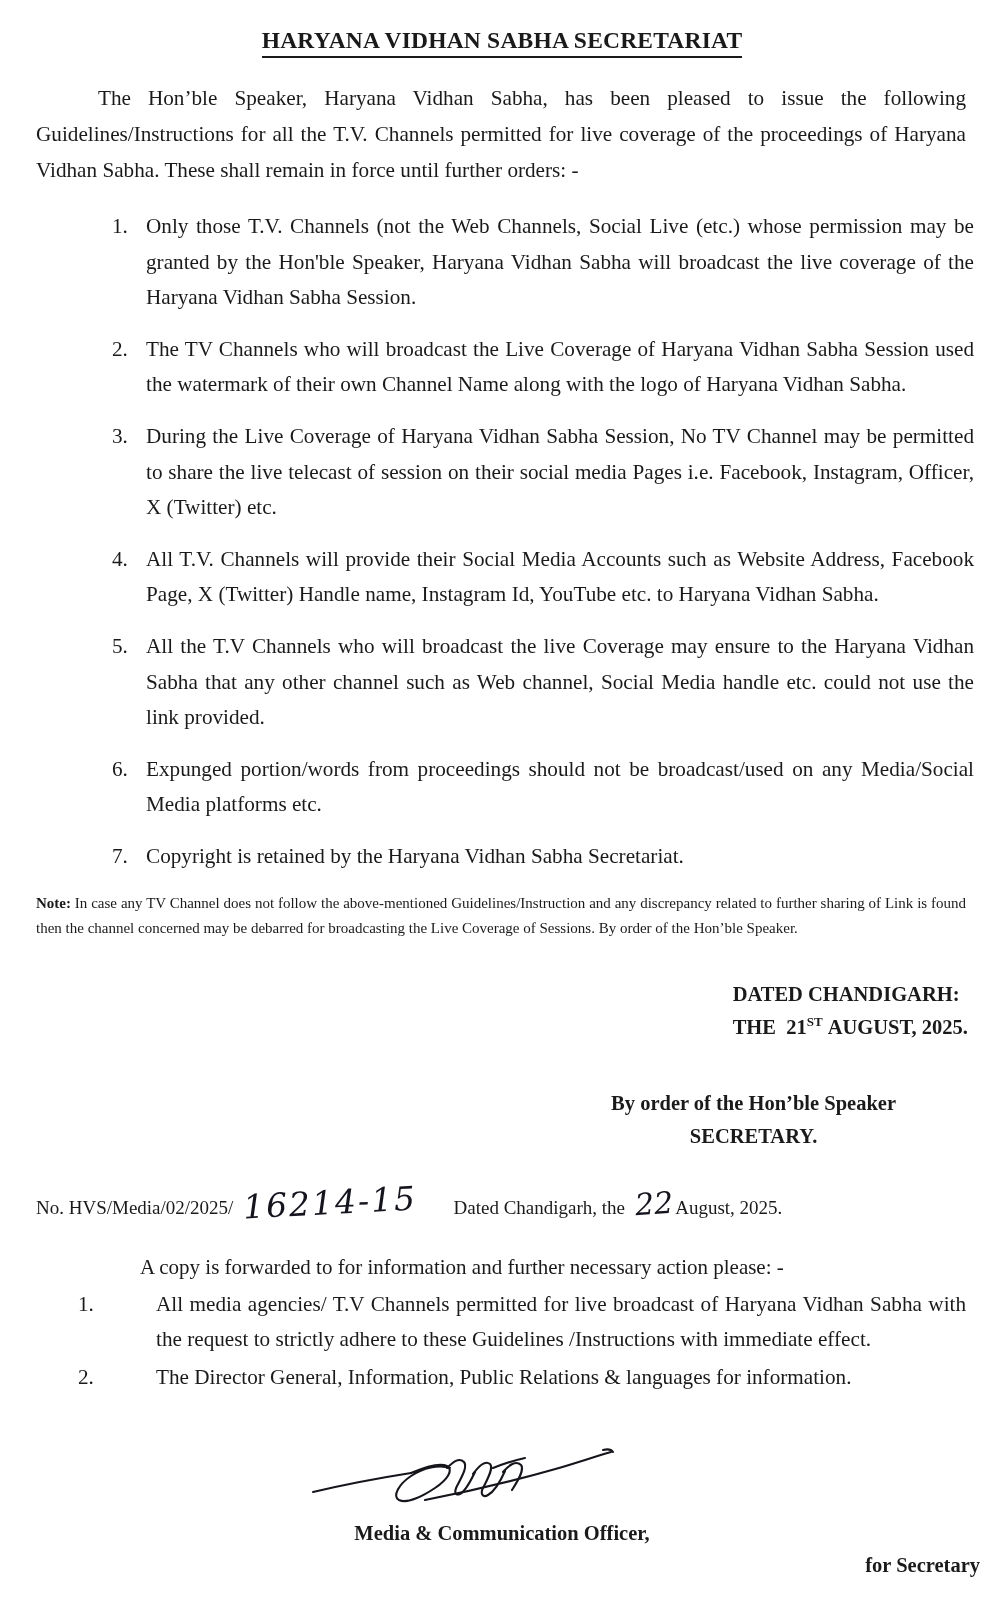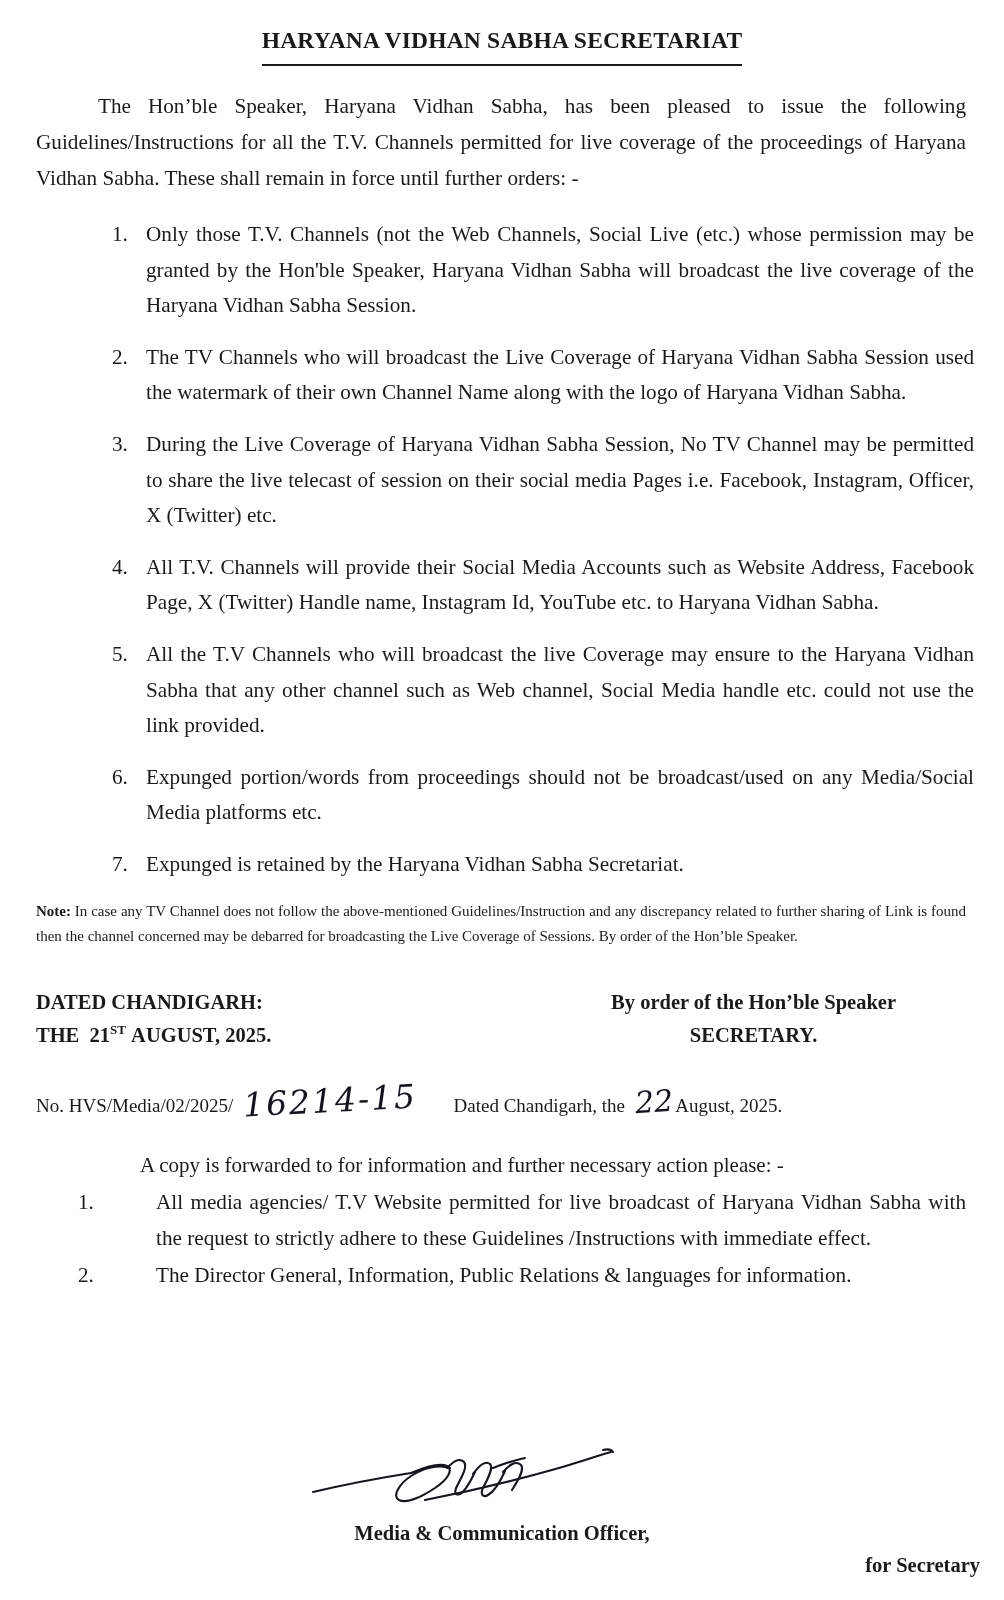--- a/index.html
+++ b/index.html
@@ -28,21 +28,21 @@
   .header {
     text-align: center;
     margin-top: 26px;
   }
   .org-title {
     font-size: 23.5px;
     font-weight: bold;
     letter-spacing: 0.2px;
     display: inline-block;
     border-bottom: 2.2px solid #1a1a1a;
-    padding-bottom: 9px;
+    padding-bottom: 1px;
     line-height: 1.22;
   }
   .doc-type {
     font-size: 25px;
     font-weight: bold;
     display: inline-block;
     border-bottom: 2.2px solid #1a1a1a;
     padding-bottom: 0px;
     margin-top: 5px;
     line-height: 1.2;
@@ -99,25 +99,27 @@
 
   
   .datesig {
     margin: 36px 36px 0 36px;
     display: flex;
     justify-content: space-between;
     align-items: flex-end;
     font-size: 20.5px;
     font-weight: bold;
     line-height: 1.62;
+    flex-direction: column;
   }
   .datesig-left { text-align: left; }
   .datesig-right {
     text-align: center;
     margin-right: 72px;
+    margin-top: 43px;
   }
   .sup {
     font-size: 13px;
     vertical-align: super;
   }
 
   
   .refline {
     margin: 26px 36px 0 36px;
     display: flex;
@@ -237,21 +239,21 @@
     <div class="g-item">
       <span class="g-num">5.</span>
       <span class="g-text">All the T.V Channels who will broadcast the live Coverage may ensure to the Haryana Vidhan Sabha that any other channel such as Web channel, Social Media handle etc. could not use the link provided.</span>
     </div>
     <div class="g-item">
       <span class="g-num">6.</span>
       <span class="g-text">Expunged portion/words from proceedings should not be broadcast/used on any Media/Social Media platforms etc.</span>
     </div>
     <div class="g-item">
       <span class="g-num">7.</span>
-      <span class="g-text nojust">Expunged is retained by the Haryana Vidhan Sabha Secretariat.</span>
+      <span class="g-text nojust">Copyright is retained by the Haryana Vidhan Sabha Secretariat.</span>
     </div>
   </div>
 
   <p class="note">
     <span class="note-label">Note:</span><span> In case any TV Channel does not follow the above-mentioned Guidelines/Instruction and any discrepancy related to further sharing of Link is found then the channel concerned may be debarred for broadcasting the Live Coverage of Sessions. By order of the Hon’ble Speaker.</span>
   </p>
 
   <div class="datesig">
     <div class="datesig-left">
       <div>DATED CHANDIGARH:</div>
@@ -270,21 +272,21 @@
     <span class="hand">16214-15</span>
     <span class="ref-dated">Dated Chandigarh, the</span>
     <span class="hand-small">22</span>
     <span>August, 2025.</span>
   </div>
 
   <p class="forward-intro">A copy is forwarded to for information and further necessary action please: -</p>
   <div class="forward-list">
     <div class="f-item">
       <span class="f-num">1.</span>
-      <span class="f-text">All media agencies/ T.V Website permitted for live broadcast of Haryana Vidhan Sabha with the request to strictly adhere to these Guidelines /Instructions with immediate effect.</span>
+      <span class="f-text">All media agencies/ T.V Channels permitted for live broadcast of Haryana Vidhan Sabha with the request to strictly adhere to these Guidelines /Instructions with immediate effect.</span>
     </div>
     <div class="f-item">
       <span class="f-num">2.</span>
       <span class="f-text">The Director General, Information, Public Relations &amp; languages for information.</span>
     </div>
   </div>
 
   <div class="footer-sig">
     <div class="sig-svg-holder">
       <svg width="330" height="78" viewBox="0 0 330 78">

